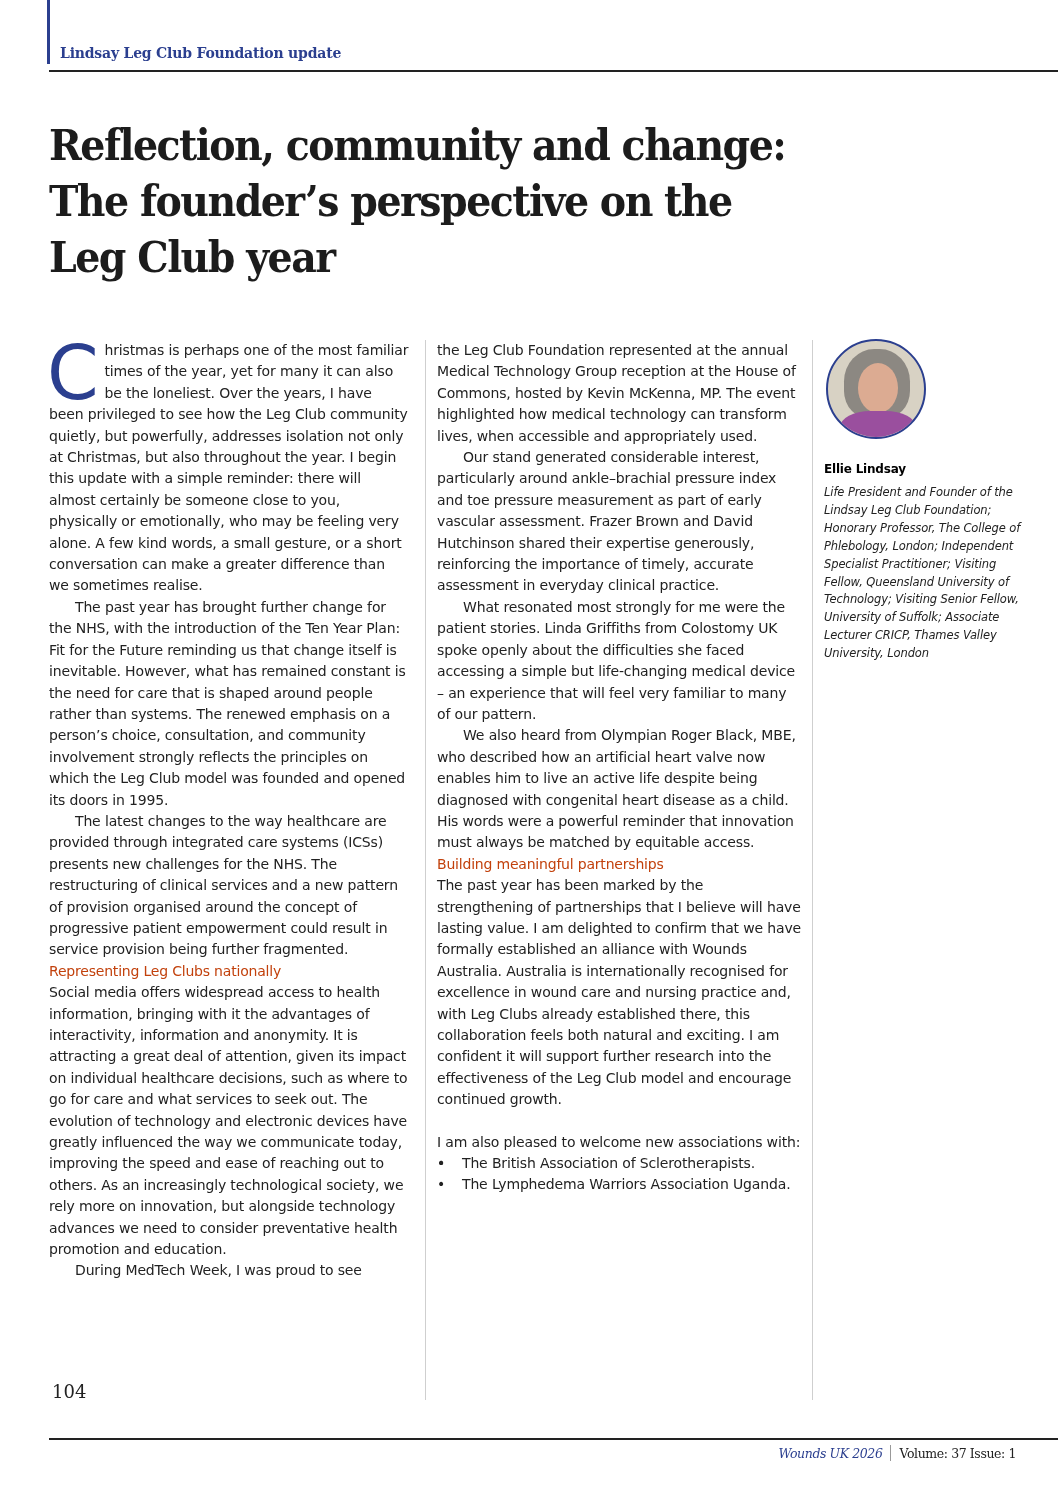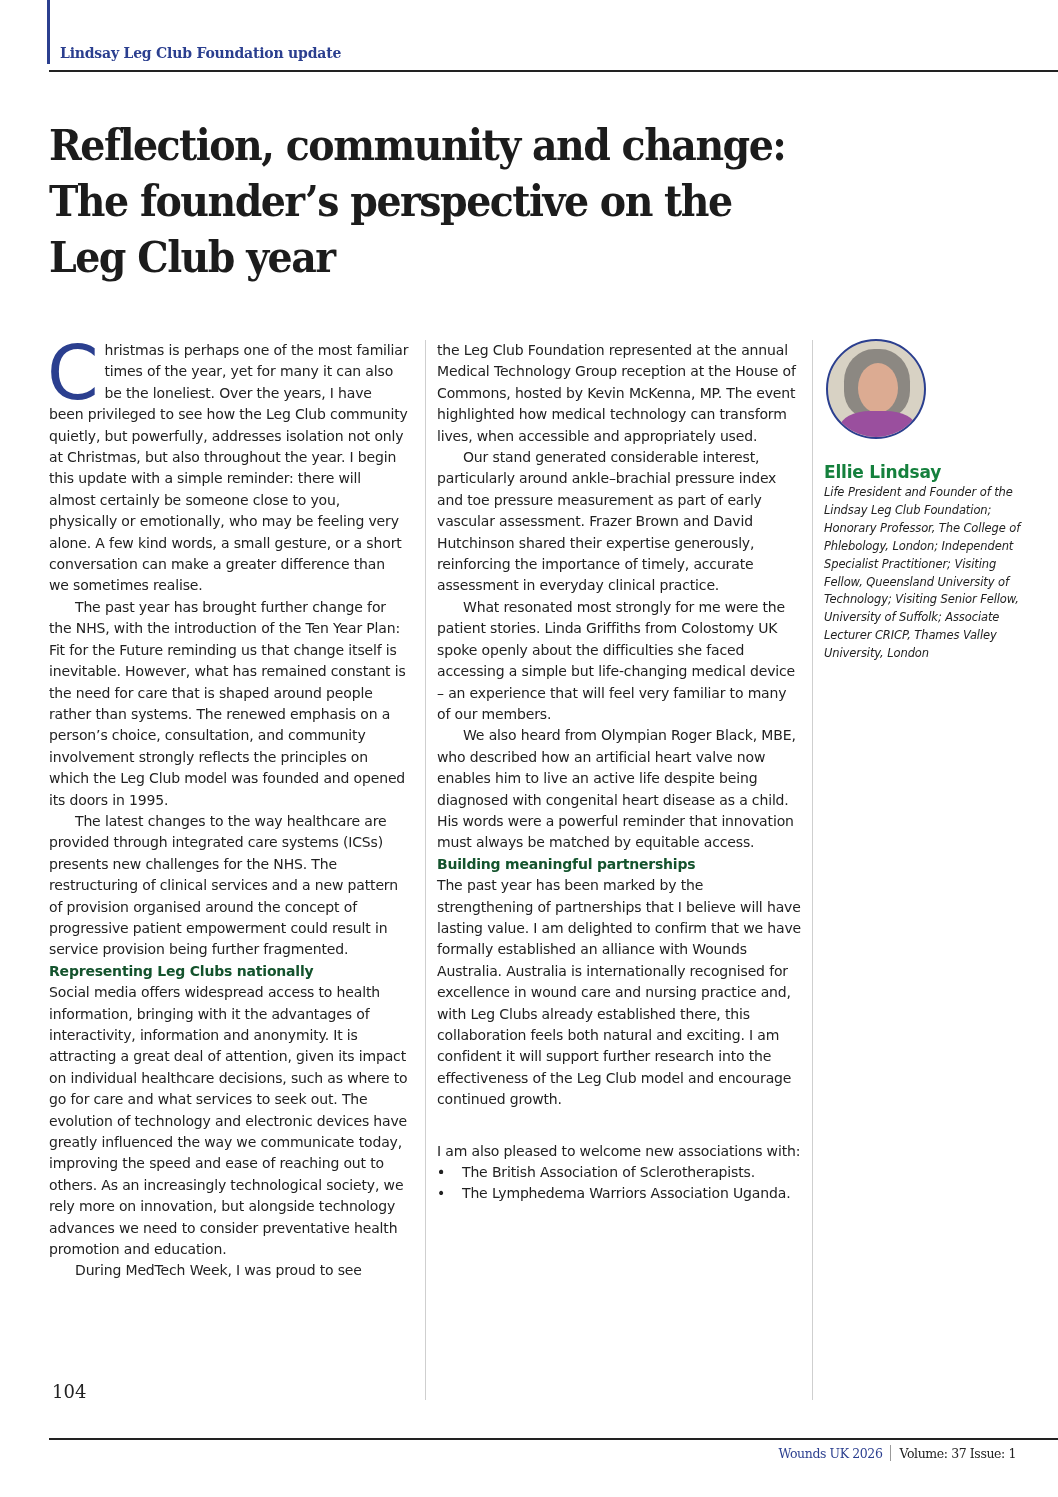--- a/index.html
+++ b/index.html
@@ -13,42 +13,42 @@
     .title { position: absolute; left: 49px; top: 118px; width: 860px; font-family: "DejaVu Serif", serif; font-weight: bold; font-size: 42px; line-height: 56px; color: #1c1c1c; letter-spacing: -1.6px; transform: scaleX(0.94); transform-origin: left top; }
 
     .col { position: absolute; top: 340px; font-size: 14px; line-height: 21.4px; color: #222; letter-spacing: -0.15px; }
     .col p { margin: 0; }
     .col p.indent { text-indent: 26px; }
     .col1 { left: 49px; width: 360px; }
     .col2 { left: 437px; width: 365px; }
 
     .dropcap { float: left; font-size: 74px; line-height: 58px; color: #2b3f8f; font-weight: normal; margin: 4px 6px 0 -2px; }
 
-    .subhead { color: #14532d; font-weight: bold; font-size: 14px; margin-top: 21px; letter-spacing: -0.2px; }
+    .subhead { color: #c2410c; font-weight: normal; font-size: 14px; margin-top: 21px; letter-spacing: -0.2px; }
 
     .divider { position: absolute; width: 1px; background: #cfcfcf; }
     .div1 { left: 425px; top: 340px; height: 1060px; }
     .div2 { left: 812px; top: 340px; height: 1060px; }
 
     ul.assoc { list-style: none; }
     ul.assoc li { position: relative; padding-left: 25px; }
     ul.assoc li .bullet { position: absolute; left: 0; top: 0; }
 
     .avatar { position: absolute; left: 826px; top: 339px; width: 100px; height: 100px; border-radius: 50%; border: 2px solid #2b3f8f; overflow: hidden; background: radial-gradient(circle at 50% 42%, #e2b9a3 0 18%, #8f8a86 19% 33%, #d8d2c4 34% 100%); }
     .avatar .hair { position: absolute; left: 16px; top: 8px; width: 66px; height: 70px; border-radius: 46% 46% 40% 40%; background: #8c8882; }
     .avatar .face { position: absolute; left: 30px; top: 22px; width: 40px; height: 50px; border-radius: 50%; background: #dcab92; }
     .avatar .scarf { position: absolute; left: 12px; top: 70px; width: 76px; height: 40px; border-radius: 40% 40% 0 0; background: #9a4f9e; }
 
-    .author-name { position: absolute; left: 824px; top: 462px; font-weight: bold; font-size: 17px; color: #15803d; letter-spacing: -0.2px; }
+    .author-name { position: absolute; left: 824px; top: 462px; font-weight: bold; font-size: 12px; color: #000000; letter-spacing: -0.2px; }
     .author-bio { position: absolute; left: 824px; top: 484px; width: 200px; font-style: italic; font-size: 11.5px; line-height: 17.9px; color: #222; letter-spacing: -0.1px; }
 
     .footer-rule { position: absolute; left: 49px; top: 1438px; width: 1009px; height: 1.5px; background: #222; }
     .page-num { position: absolute; left: 52px; top: 1381px; font-family: "DejaVu Serif", serif; font-size: 18px; color: #222; }
     .footer-right { position: absolute; right: 42px; top: 1445px; font-family: "DejaVu Serif", serif; font-size: 12.5px; letter-spacing: -0.4px; display: flex; align-items: center; }
-    .journal { color: #2b3f8f; }
+    .journal { color: #2b3f8f; font-style: italic; }
     .sep { display: inline-block; width: 1px; height: 16px; background: #999; margin: 0 8px; }
     .issue { color: #222; }
   </style>
 </head>
 <body>
 
 <div class="accent-bar"></div>
 <div class="section-label">Lindsay Leg Club Foundation update</div>
 <div class="header-rule"></div>
 
@@ -66,25 +66,25 @@
   <p class="indent">The past year has brought further change for the NHS, with the introduction of the Ten Year Plan: Fit for the Future reminding us that change itself is inevitable. However, what has remained constant is the need for care that is shaped around people rather than systems. The renewed emphasis on a person’s choice, consultation, and community involvement strongly reflects the principles on which the Leg Club model was founded and opened its doors in 1995.</p>
   <p class="indent">The latest changes to the way healthcare are provided through integrated care systems (ICSs) presents new challenges for the NHS. The restructuring of clinical services and a new pattern of provision organised around the concept of progressive patient empowerment could result in service provision being further fragmented.</p>
   <p class="subhead">Representing Leg Clubs nationally</p>
   <p>Social media offers widespread access to health information, bringing with it the advantages of interactivity, information and anonymity. It is attracting a great deal of attention, given its impact on individual healthcare decisions, such as where to go for care and what services to seek out. The evolution of technology and electronic devices have greatly influenced the way we communicate today, improving the speed and ease of reaching out to others. As an increasingly technological society, we rely more on innovation, but alongside technology advances we need to consider preventative health promotion and education.</p>
   <p class="indent">During MedTech Week, I was proud to see</p>
 </div>
 
 <div class="col col2">
   <p>the Leg Club Foundation represented at the annual Medical Technology Group reception at the House of Commons, hosted by Kevin McKenna, MP. The event highlighted how medical technology can transform lives, when accessible and appropriately used.</p>
   <p class="indent">Our stand generated considerable interest, particularly around ankle–brachial pressure index and toe pressure measurement as part of early vascular assessment. Frazer Brown and David Hutchinson shared their expertise generously, reinforcing the importance of timely, accurate assessment in everyday clinical practice.</p>
-  <p class="indent">What resonated most strongly for me were the patient stories. Linda Griffiths from Colostomy UK spoke openly about the difficulties she faced accessing a simple but life-changing medical device – an experience that will feel very familiar to many of our members.</p>
+  <p class="indent">What resonated most strongly for me were the patient stories. Linda Griffiths from Colostomy UK spoke openly about the difficulties she faced accessing a simple but life-changing medical device – an experience that will feel very familiar to many of our pattern.</p>
   <p class="indent">We also heard from Olympian Roger Black, MBE, who described how an artificial heart valve now enables him to live an active life despite being diagnosed with congenital heart disease as a child. His words were a powerful reminder that innovation must always be matched by equitable access.</p>
   <p class="subhead">Building meaningful partnerships</p>
   <p>The past year has been marked by the strengthening of partnerships that I believe will have lasting value. I am delighted to confirm that we have formally established an alliance with Wounds Australia. Australia is internationally recognised for excellence in wound care and nursing practice and, with Leg Clubs already established there, this collaboration feels both natural and exciting. I am confident it will support further research into the effectiveness of the Leg Club model and encourage continued growth.</p>
-  <p style="margin-top:30px">I am also pleased to welcome new associations with:</p>
+  <p style="margin-top:21px">I am also pleased to welcome new associations with:</p>
   <ul class="assoc">
     <li><span class="bullet">•</span></li>
     <li><span class="bullet">•</span><span>The British Association of Sclerotherapists.</span></li>
     <li><span class="bullet">•</span><span>The Lymphedema Warriors Association Uganda.</span></li>
   </ul>
 </div>
 
 <div class="avatar">
   <div class="hair"></div>
   <div class="face"></div>

